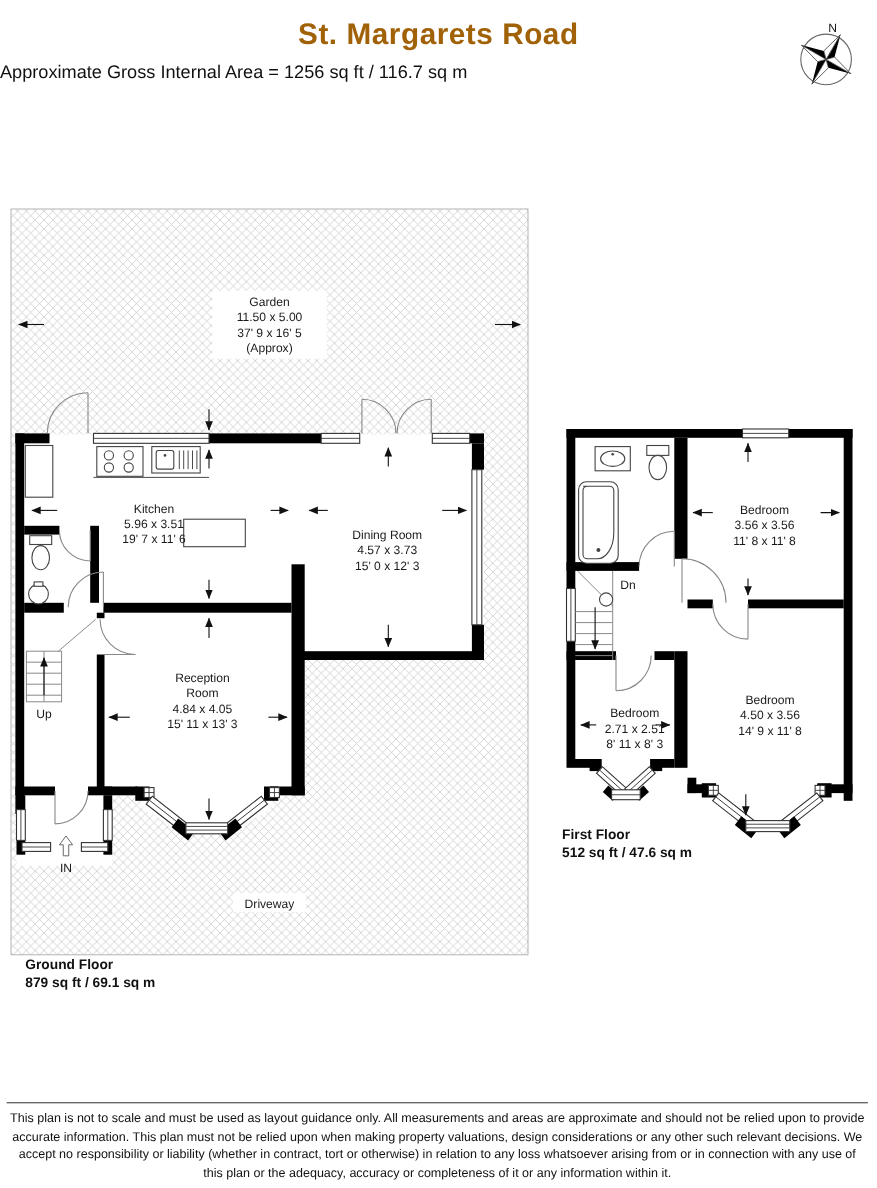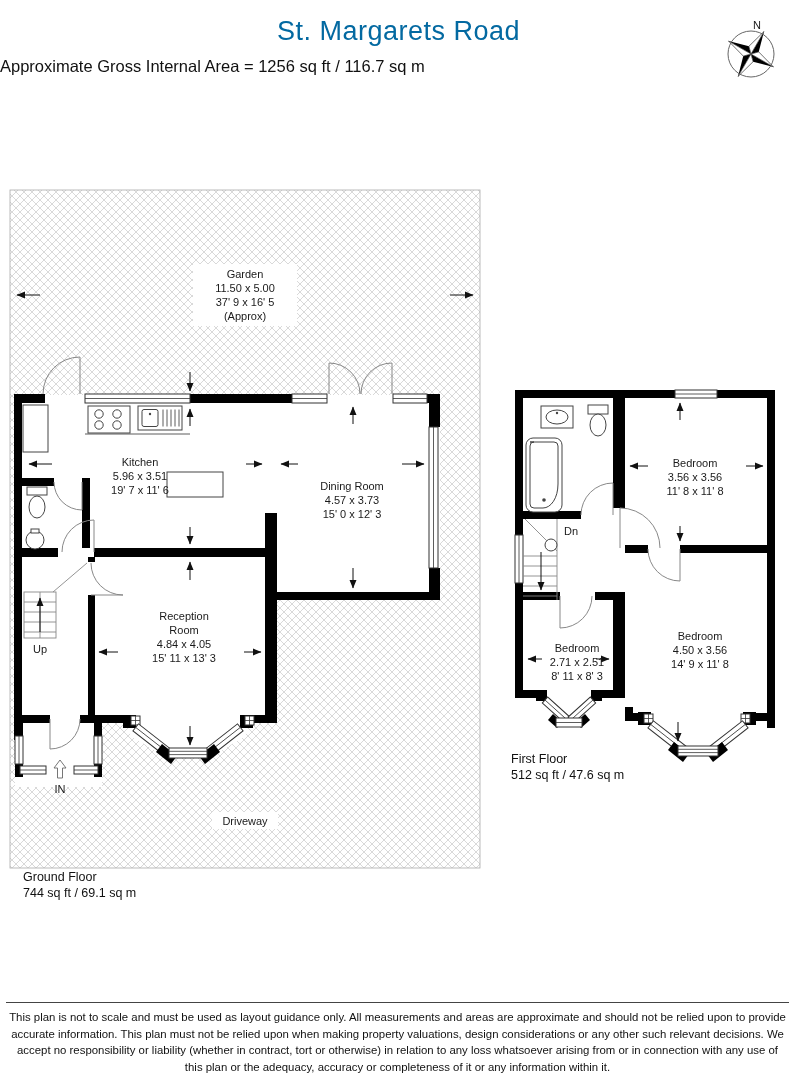--- a/index.html
+++ b/index.html
@@ -1,20 +1,20 @@
 <!DOCTYPE html>
 <html><head>
 <meta charset="utf-8">
 <style>
   html,body{margin:0;padding:0;background:#fff;}
   .page{position:relative;width:797px;height:1080px;overflow:hidden;background:#fff;font-family:"Liberation Sans",sans-serif;}
-  .title{position:absolute;top:16px;left:0;width:100%;text-align:center;font-size:27px;font-weight:normal;color:#0369a1;letter-spacing:.5px;}
+  .title{position:absolute;top:16px;left:0;width:100%;text-align:center;font-size:27px;font-weight:bold;color:#a16207;letter-spacing:.5px;}
   .subtitle{position:absolute;top:57px;left:0;width:100%;font-size:16.5px;color:#111;}
   .plan-svg{position:absolute;top:0;left:0;}
-  .floor-label{position:absolute;font-size:12.5px;font-weight:normal;color:#111;line-height:1.3;}
+  .floor-label{position:absolute;font-size:12.5px;font-weight:bold;color:#111;line-height:1.3;}
   .disclaimer{position:absolute;top:1002px;left:6px;width:783px;border-top:1px solid #444;border-bottom:1px solid #444;padding:6px 2px 8px 2px;font-size:11.4px;text-align:center;color:#111;line-height:1.45;box-sizing:border-box;}
   
   .wall{fill:#000;}
   .win{fill:#fff;stroke:#333;stroke-width:1;}
   .winline{stroke:#333;stroke-width:0.8;fill:none;}
   .fix{fill:#fff;stroke:#444;stroke-width:1;}
   .arc{fill:none;stroke:#888;stroke-width:1;}
   .leaf{stroke:#888;stroke-width:1;}
   .dim{stroke:#111;stroke-width:1;}
   .stair{stroke:#888;stroke-width:0.9;fill:none;}
@@ -359,21 +359,21 @@
         <text class="lbl" x="700" y="654" text-anchor="middle">4.50 x 3.56</text>
         <text class="lbl" x="700" y="668" text-anchor="middle">14' 9 x 11' 8</text>
 
         <text class="lbl" x="571" y="535" text-anchor="middle">Dn</text>
       </g>
     </g>
   </svg>
 
   <div class="floor-label" style="left:11px;top:869px;margin-left:12px;">
     <div>Ground Floor</div>
-    <div>744 sq ft / 69.1 sq m</div>
+    <div>879 sq ft / 69.1 sq m</div>
   </div>
   <div class="floor-label" style="left:511px;top:751px;">
     <div>First Floor</div>
     <div>512 sq ft / 47.6 sq m</div>
   </div>
 
   <div class="disclaimer">This plan is not to scale and must be used as layout guidance only. All measurements and areas are approximate and should not be relied upon to provide accurate information. This plan must not be relied upon when making property valuations, design considerations or any other such relevant decisions. We accept no responsibility or liability (whether in contract, tort or otherwise) in relation to any loss whatsoever arising from or in connection with any use of this plan or the adequacy, accuracy or completeness of it or any information within it.</div>
 
 </div>
 

